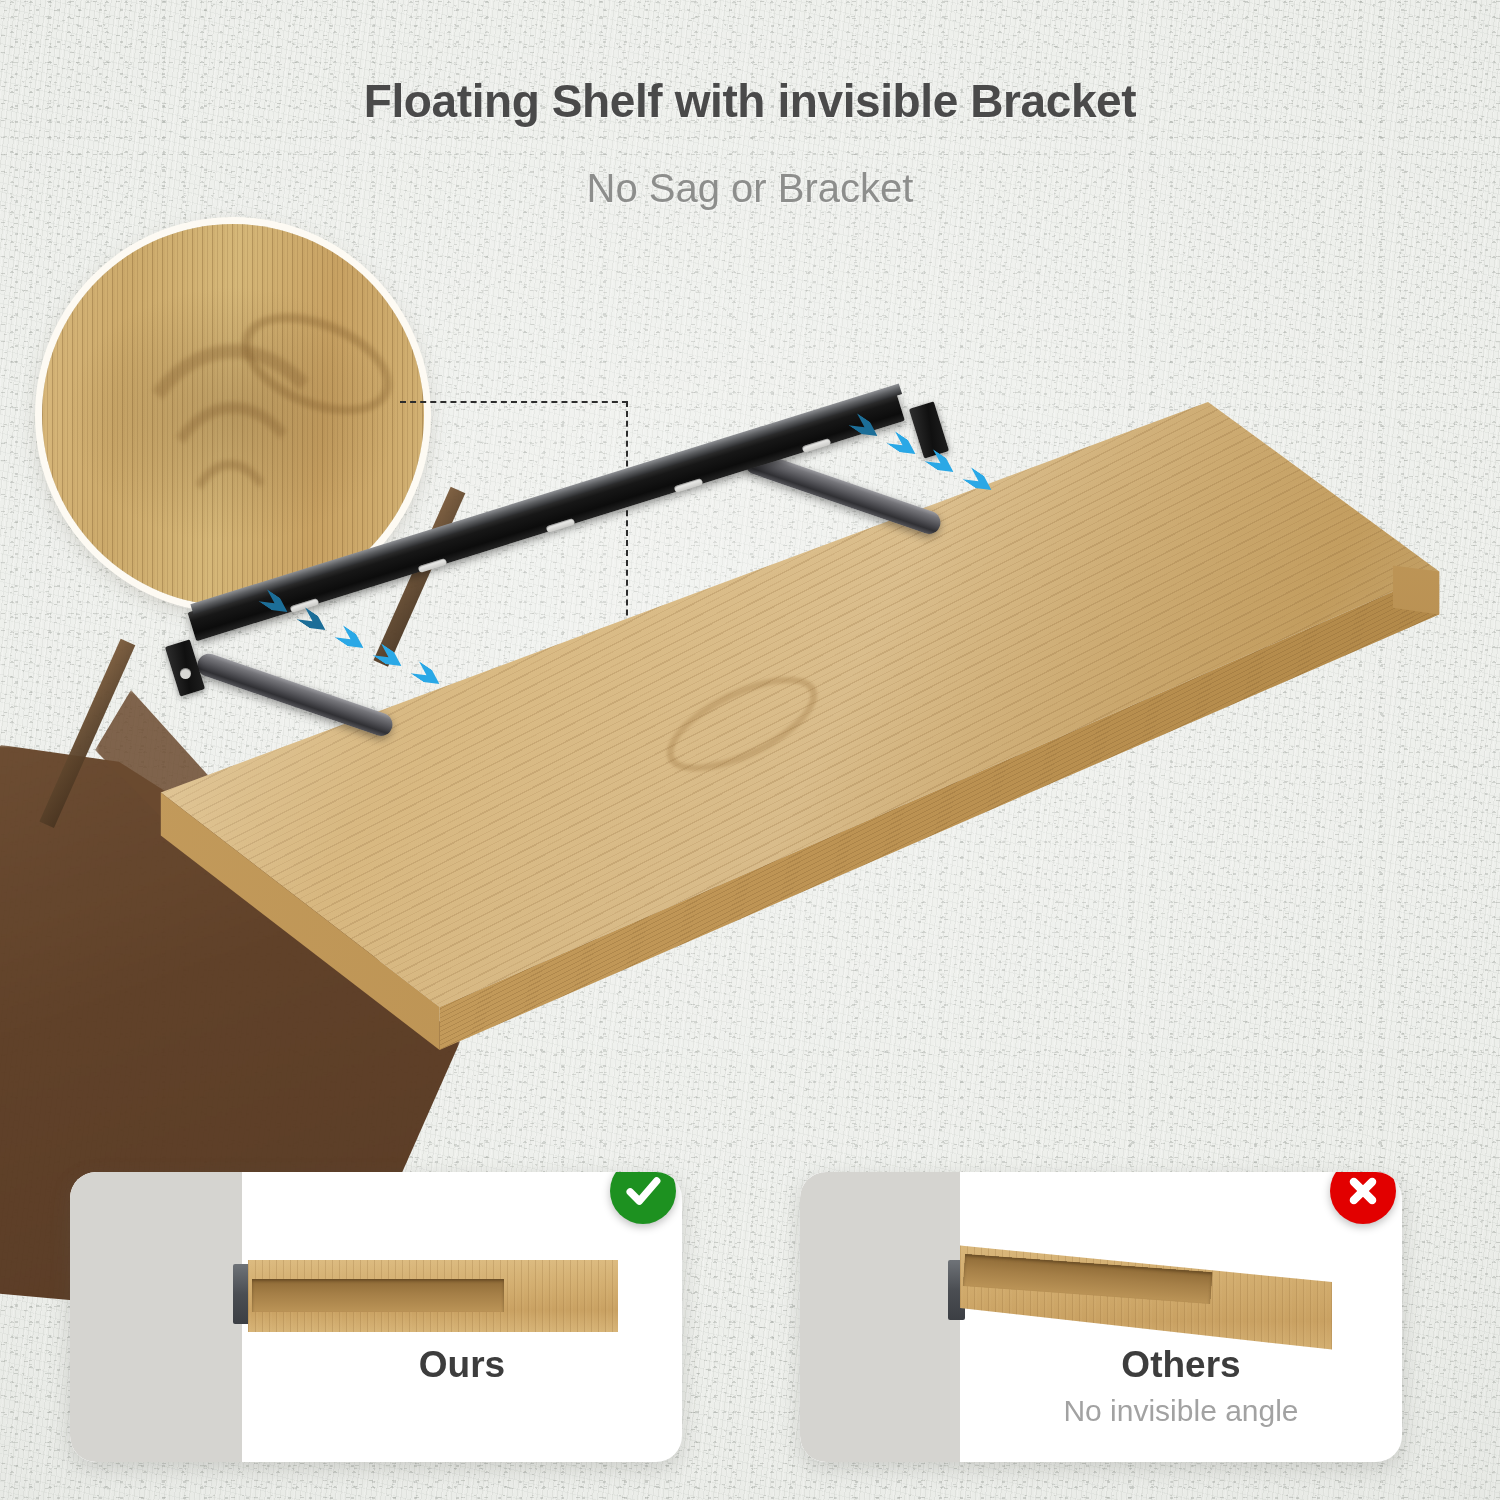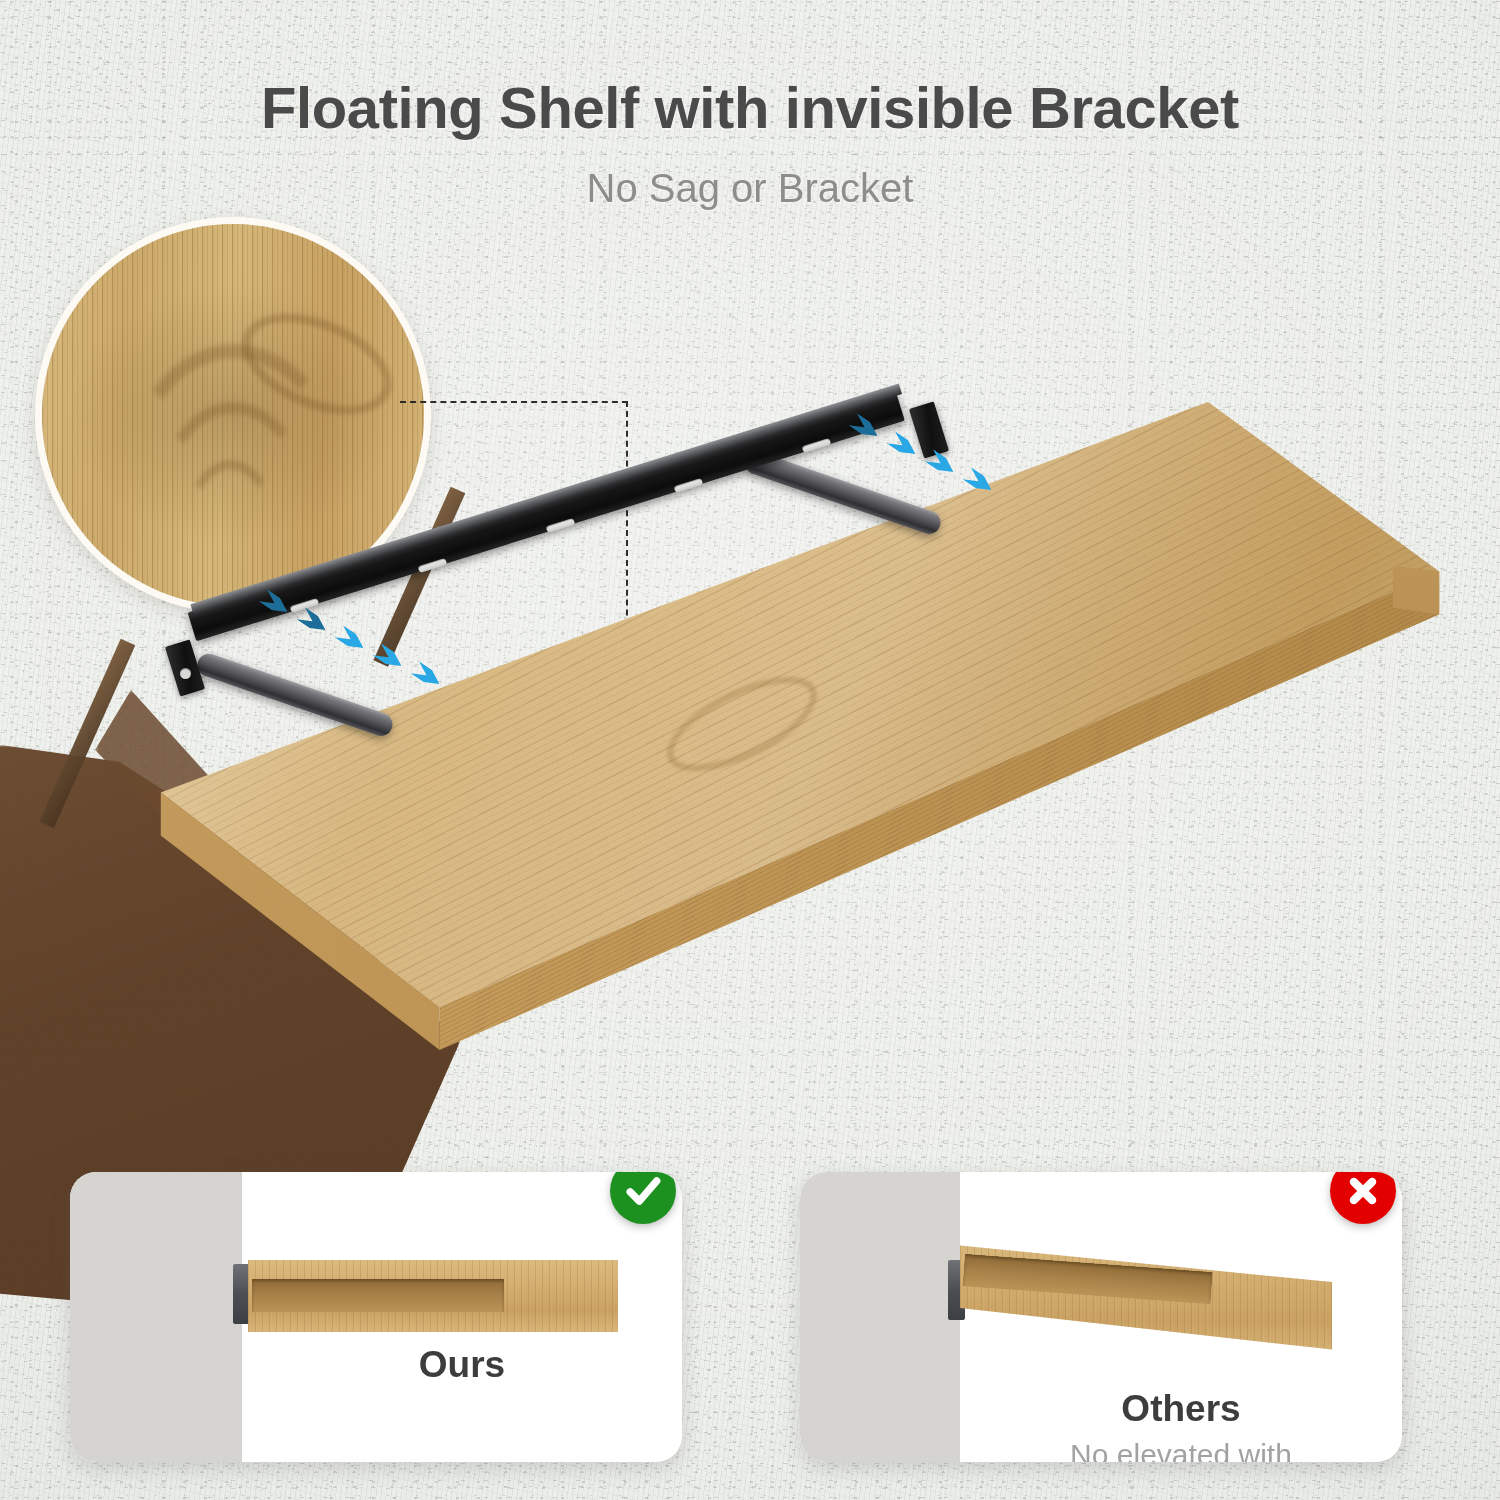--- a/index.html
+++ b/index.html
@@ -33,21 +33,21 @@
       repeating-linear-gradient(14deg, rgba(132,138,131,.20) 0 1px, rgba(255,255,255,0) 1px 9px);
   }
   .wall-vig{
     position:absolute;inset:0;
     background:radial-gradient(ellipse 115% 95% at 48% 40%, rgba(255,255,255,.30) 0%, rgba(255,255,255,0) 55%, rgba(196,200,194,.30) 100%);
   }
 
   
   .title{
     position:absolute;left:0;right:0;top:74px;text-align:center;
-    font-size:58px;font-weight:bold;color:#4a4a4a;letter-spacing:-.4px;
+    font-size:46px;font-weight:bold;color:#4a4a4a;letter-spacing:-.4px;
     text-shadow:0 1px 2px rgba(255,255,255,.75);
   }
   .subtitle{
     position:absolute;left:0;right:0;top:166px;text-align:center;
     font-size:40px;font-weight:normal;color:#8d8e8c;
     text-shadow:0 1px 2px rgba(255,255,255,.7);
   }
 
   
   .wall-shadow{
@@ -235,21 +235,21 @@
   .badge svg{width:44px;height:44px;display:block;}
   .p-title{
     position:absolute;left:0;right:0;text-align:center;
     font-size:37px;font-weight:bold;color:#3d3d3d;
   }
   .p-sub{
     position:absolute;left:0;right:0;text-align:center;
     font-size:30px;font-weight:normal;color:#a2a2a2;
   }
   .panel.left .p-title,.panel.left .p-sub{padding-left:172px;}
-  .panel.right .p-title,.panel.right .p-sub{padding-left:160px;margin-top:44px;}
+  .panel.right .p-title,.panel.right .p-sub{padding-left:160px;}
 </style>
 </head>
 <body>
 
 <div id="stage">
 
   <div class="wall">
     <div class="wall-tex"></div>
     <div class="wall-tex2"></div>
     <div class="wall-vig"></div>
@@ -354,16 +354,16 @@
     <div class="mini" style="left:160px;top:58px;width:372px;height:130px;">
       <div class="mini-body" style="clip-path:polygon(0% 12%, 100% 40%, 100% 92%, 0% 60%);"></div>
       <div class="mini-groove" style="left:4px;top:24px;width:248px;height:32px;transform:rotate(4.2deg);transform-origin:left center;"></div>
     </div>
     <div class="badge no" style="left:530px;top:-14px;">
       <svg viewBox="0 0 48 48" aria-hidden="true">
         <path d="M14 14 L34 34 M34 14 L14 34" fill="none" stroke="#ffffff" stroke-width="9" stroke-linecap="round"></path>
       </svg>
     </div>
     <div class="p-title" style="top:172px;">Others</div>
-    <div class="p-sub" style="top:222px;">No elevated with</div>
+    <div class="p-sub" style="top:222px;">No invisible angle</div>
   </div>
 
 </div>
 
 </body></html>

